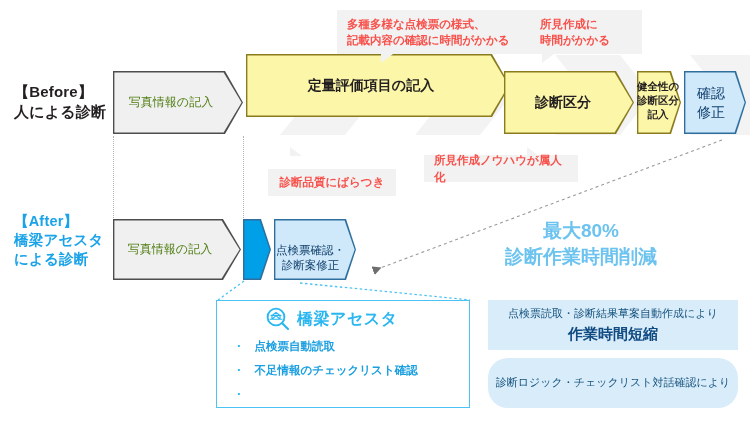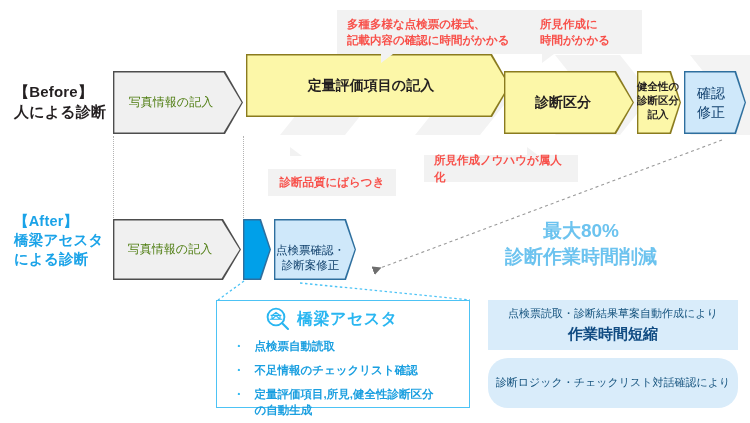--- a/index.html
+++ b/index.html
@@ -224,22 +224,20 @@
     <div class="bullet-row" style="margin-bottom:8px;">
       <span class="bullet-dot">・</span>
       <span>点検票自動読取</span>
     </div>
     <div class="bullet-row" style="margin-bottom:8px;">
       <span class="bullet-dot">・</span>
       <span>不足情報のチェックリスト確認</span>
     </div>
     <div class="bullet-row">
       <span class="bullet-dot">・</span>
-      <span style="white-space:pre-line;">定量評価項目,所見,健全性診断区分
-の自動生成</span>
     </div>
   </div>
 </div>
 
 <div class="benefit" style="left:488px;top:300px;width:250px;height:50px;">
   <span class="benefit-sub">点検票読取・診断結果草案自動作成により</span>
   <span class="benefit-main">作業時間短縮</span>
 </div>
 
 <div class="benefit" style="left:488px;top:358px;width:250px;height:50px;border-radius:20px;">

